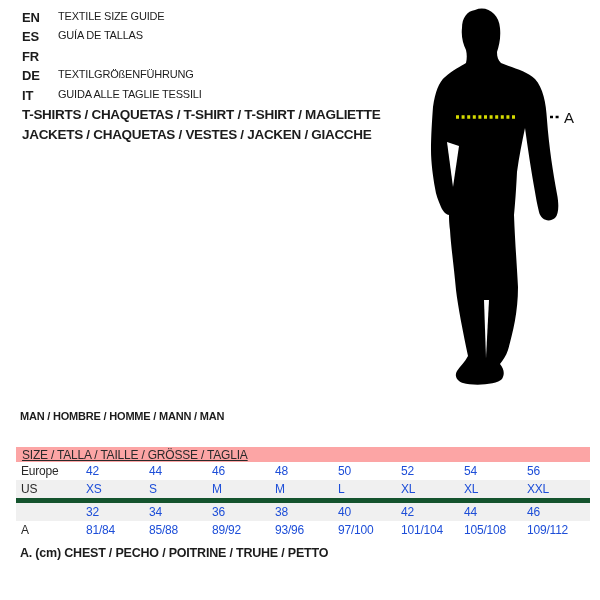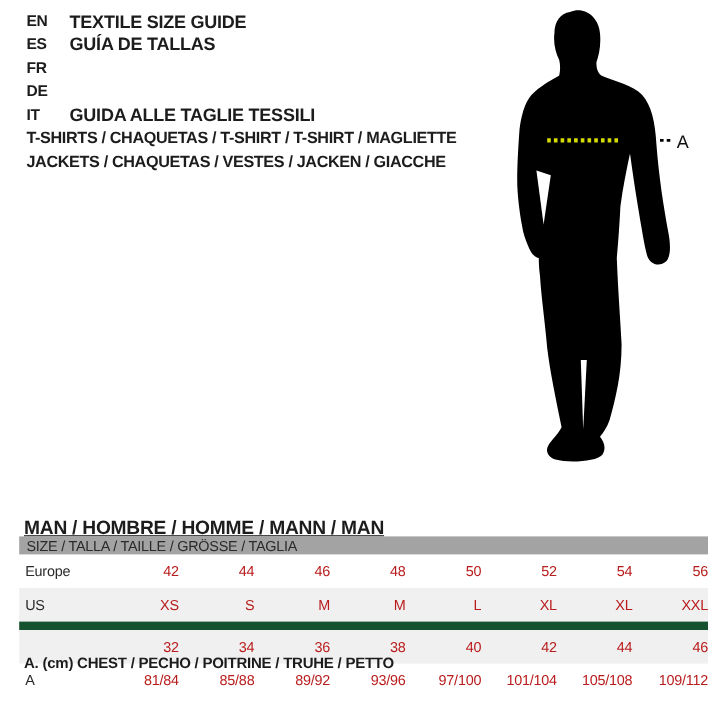--- a/index.html
+++ b/index.html
@@ -4,36 +4,36 @@
 <style>
   html,body{margin:0;padding:0;background:#fff;}
   .canvas{
     position:relative;width:600px;height:600px;background:#fff;overflow:hidden;
     font-family:"Liberation Sans","DejaVu Sans",sans-serif;color:#1c1c1c;
   }
   
   .lang-block{position:absolute;left:22px;top:10px;}
   .lang-row{display:flex;height:19.4px;align-items:flex-start;}
   .lang-code{width:36px;font-size:13px;font-weight:700;letter-spacing:-0.2px;}
-  .lang-label{font-size:15px;font-weight:700;letter-spacing:-0.2px;white-space:nowrap;}
+  .lang-label{font-size:11px;font-weight:400;letter-spacing:-0.2px;white-space:nowrap;}
   
   .cat-block{position:absolute;left:22px;top:105px;}
   .cat-line{font-size:13.5px;font-weight:700;letter-spacing:-0.3px;line-height:20px;white-space:nowrap;}
   
   .figure{position:absolute;left:413px;top:2px;width:170px;height:400px;}
   
-  .man-heading{position:absolute;left:20px;top:432px;font-size:16px;font-weight:700;letter-spacing:-0.2px;text-decoration:underline;}
+  .man-heading{position:absolute;left:20px;top:410px;font-size:11px;font-weight:700;letter-spacing:-0.2px;}
   
   .size-table{position:absolute;left:16px;top:447px;width:574px;font-size:12px;letter-spacing:-0.2px;}
   .t-header{height:15px;display:flex;align-items:center;padding-left:6px;
     font-size:12px;color:#2a2a2a;}
-  .t-row{display:grid;grid-template-columns:70px repeat(8,1fr);height:28px;align-items:center;}
-  .t-row .cell{text-align:right;color:#b91c1c;}
+  .t-row{display:grid;grid-template-columns:70px repeat(8,1fr);height:18px;align-items:center;}
+  .t-row .cell{text-align:left;color:#1d4ed8;}
   .t-row .label{text-align:left;padding-left:5px;color:#2a2a2a;}
-  .t-row.shade + .t-row.shade{border-top:7px solid #14532d;}
+  .t-row.shade + .t-row.shade{border-top:5px solid #14532d;}
   
   .footnote{position:absolute;left:20px;top:546px;font-size:12.5px;font-weight:700;letter-spacing:-0.2px;}
 </style>
 </head>
 <body>
 
 <div class="canvas">
 
   <div class="lang-block">
       <div class="lang-row">
@@ -42,20 +42,21 @@
       </div>
       <div class="lang-row">
         <span class="lang-code">ES</span>
         <span class="lang-label">GUÍA DE TALLAS</span>
       </div>
       <div class="lang-row">
         <span class="lang-code">FR</span>
       </div>
       <div class="lang-row">
         <span class="lang-code">DE</span>
+        <span class="lang-label">TEXTILGRÖßENFÜHRUNG</span>
       </div>
       <div class="lang-row">
         <span class="lang-code">IT</span>
         <span class="lang-label">GUIDA ALLE TAGLIE TESSILI</span>
       </div>
     </div>
 
   <div class="cat-block">
       <div class="cat-line">T-SHIRTS / CHAQUETAS / T-SHIRT / T-SHIRT / MAGLIETTE</div>
       <div class="cat-line">JACKETS / CHAQUETAS / VESTES / JACKEN / GIACCHE</div>
@@ -99,21 +100,21 @@
       <polygon fill="#fff" points="71,298 76,298 73,356"></polygon>
       <line x1="43" y1="115" x2="104" y2="115" stroke="#d6dc00" stroke-width="3.5" stroke-dasharray="3,2.6"></line>
       <line x1="137" y1="115" x2="148" y2="115" stroke="#000" stroke-width="2.4" stroke-dasharray="3,2.6"></line>
       <text x="151" y="121" font-size="15" fill="#111" font-family="Liberation Sans, DejaVu Sans, sans-serif">A</text>
     </svg>
   </div>
 
   <div class="man-heading">MAN / HOMBRE / HOMME / MANN / MAN</div>
 
   <div class="size-table">
-    <div class="t-header" style="background: #a3a3a3;">SIZE / TALLA / TAILLE / GRÖSSE / TAGLIA</div>
+    <div class="t-header" style="background: #fca5a5; text-decoration: underline;">SIZE / TALLA / TAILLE / GRÖSSE / TAGLIA</div>
     <div>
         <div class="t-row">
           <div class="label">Europe</div>
           <div class="cell">42</div>
           <div class="cell">44</div>
           <div class="cell">46</div>
           <div class="cell">48</div>
           <div class="cell">50</div>
           <div class="cell">52</div>
           <div class="cell">54</div>

